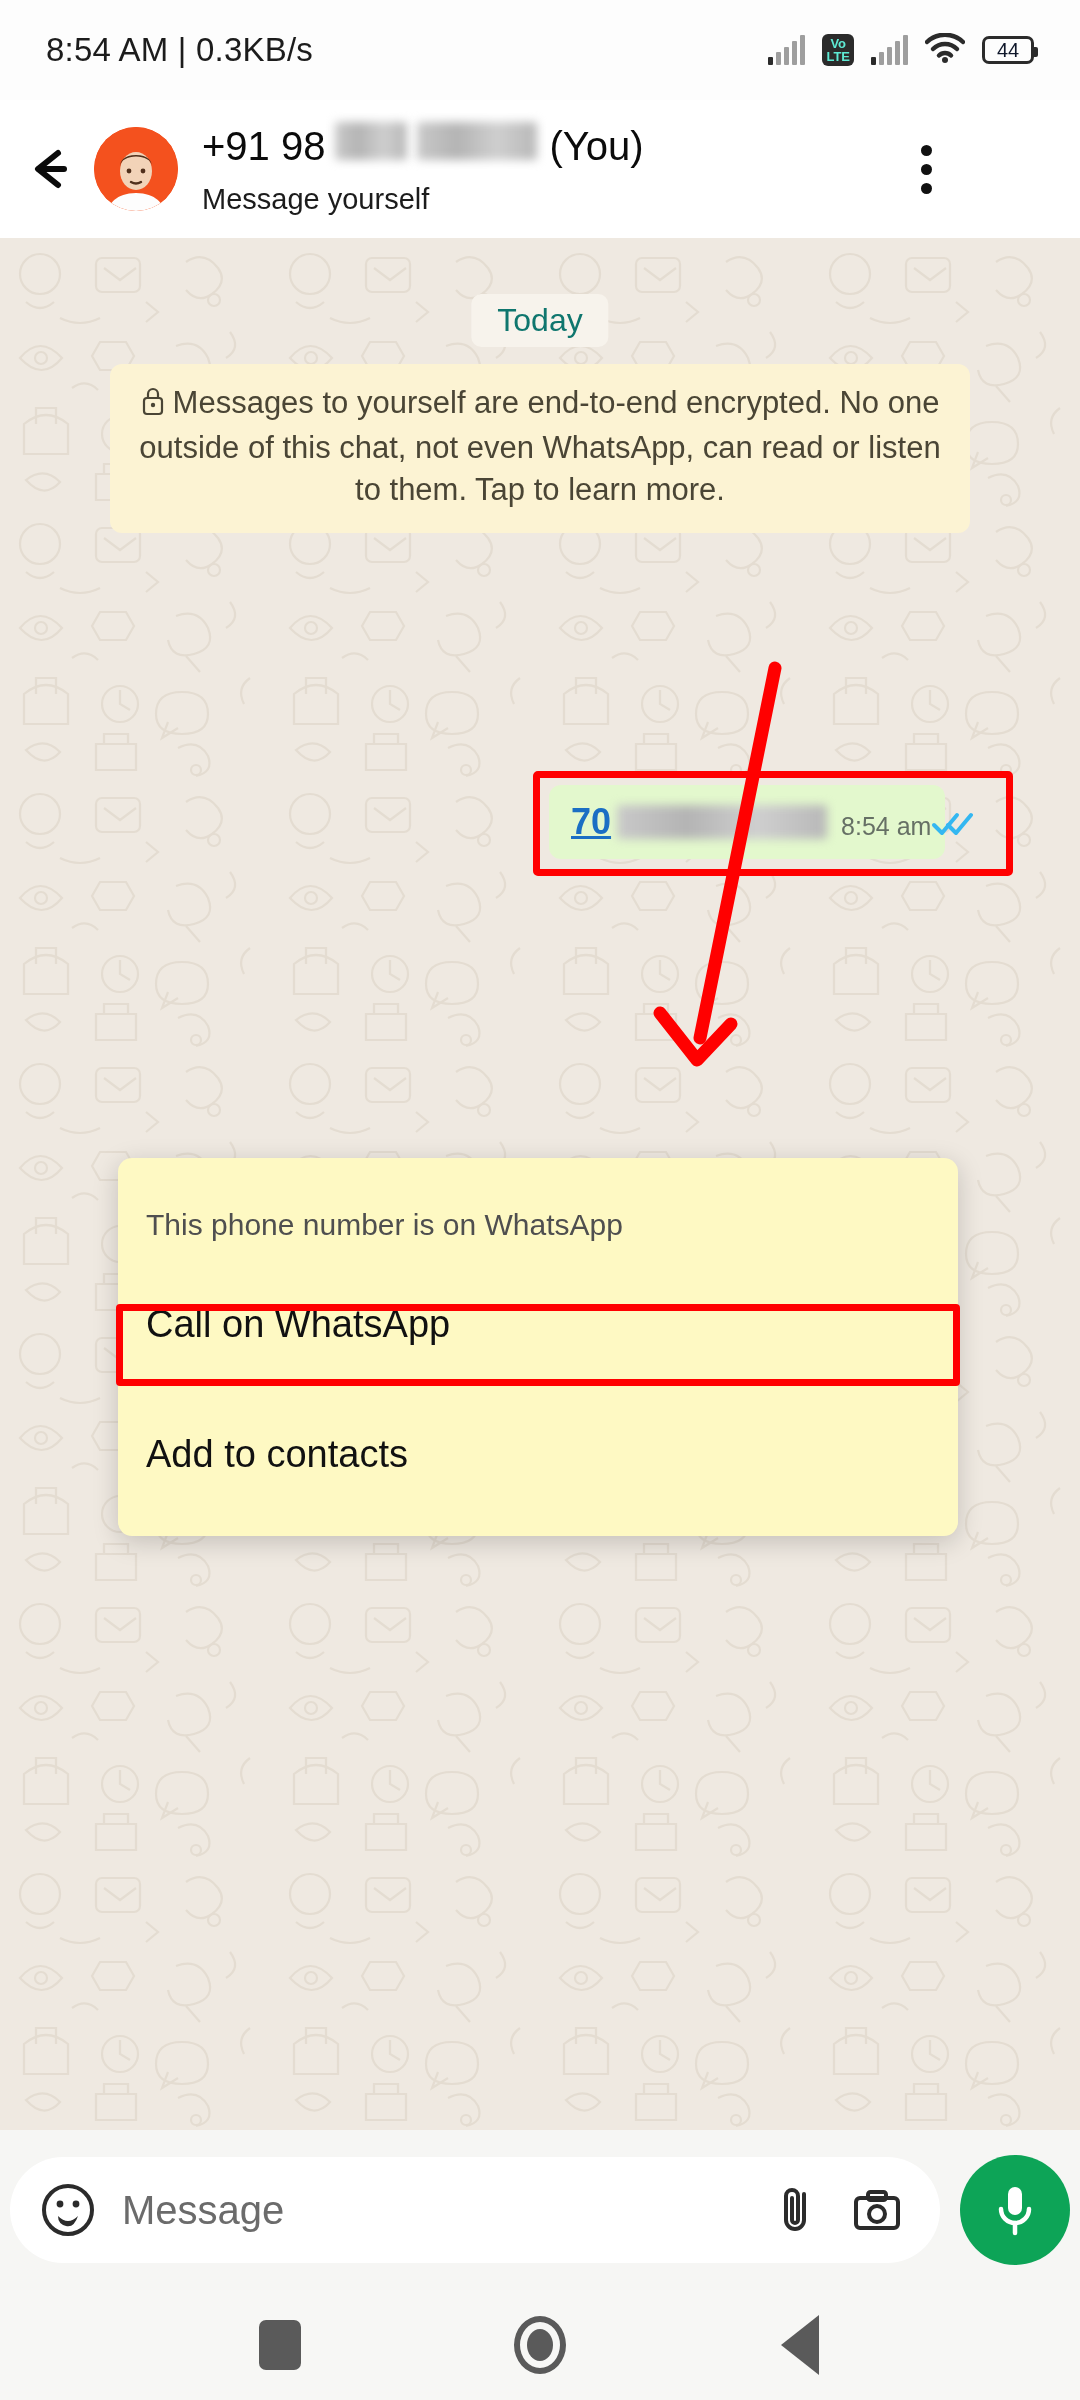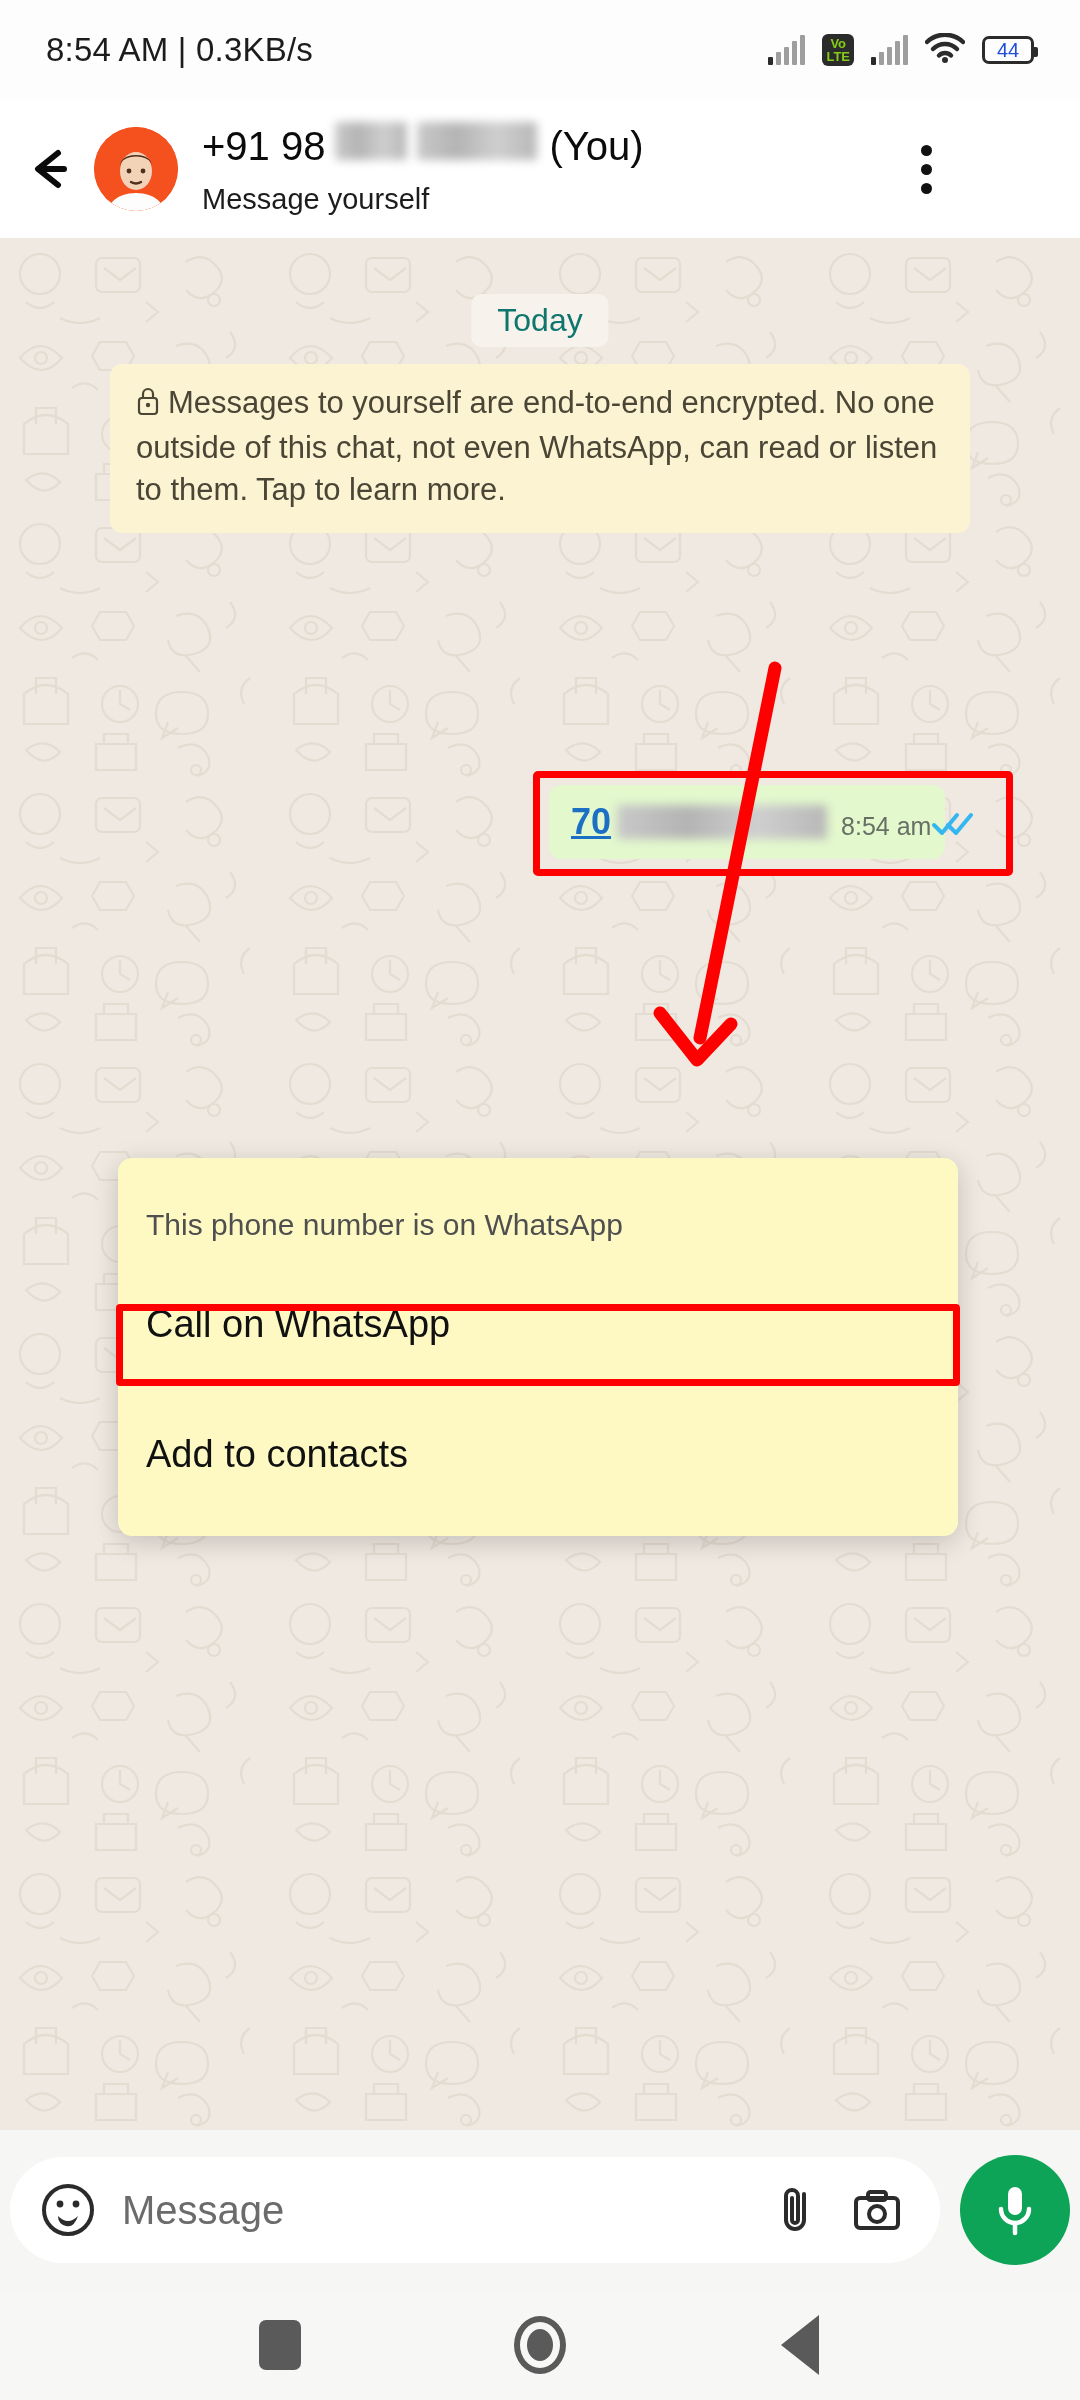--- a/index.html
+++ b/index.html
@@ -53,21 +53,21 @@
     background: #2b2b2b;
     border-radius: 1px;
   }
   .sig-bars i:nth-child(1) { height: 8px;  opacity: 1; }
   .sig-bars i:nth-child(2) { height: 13px; opacity: .45; }
   .sig-bars i:nth-child(3) { height: 18px; opacity: .45; }
   .sig-bars i:nth-child(4) { height: 24px; opacity: .45; }
   .sig-bars i:nth-child(5) { height: 30px; opacity: .45; }
   #volte-badge {
     background: #2b2b2b;
-    color: #84cc16;
+    color: #5eead4;
     border-radius: 6px;
     font-size: 13px;
     line-height: 13px;
     font-weight: bold;
     padding: 3px 4px;
     text-align: center;
     letter-spacing: 0;
   }
   #volte-badge span { display: block; }
   #battery {
@@ -83,21 +83,21 @@
   #battery:after {
     content: "";
     position: absolute;
     right: -7px; top: 8px;
     width: 4px; height: 10px;
     background: #2b2b2b;
     border-radius: 0 2px 2px 0;
   }
   #battery-level {
     font-size: 20px;
-    color: #1d4ed8;
+    color: #0f172a;
     font-weight: normal;
   }
 
   
   #app-header {
     position: absolute;
     left: 0; top: 100px;
     width: 986px; height: 138px;
     background: #ffffff;
     display: flex;
@@ -188,20 +188,21 @@
     margin-top: 20px;
   }
   #encryption-banner {
     position: absolute;
     left: 110px; top: 126px;
     width: 860px;
     background: #FCF3D3;
     border-radius: 12px;
     padding: 18px 26px 22px;
     box-sizing: border-box;
+    text-align: center;
     font-size: 31px;
     line-height: 42px;
     color: #4a4535;
     cursor: pointer;
   }
   #lock-icon {
     display: inline-block;
     vertical-align: -3px;
     margin-right: 8px;
   }

